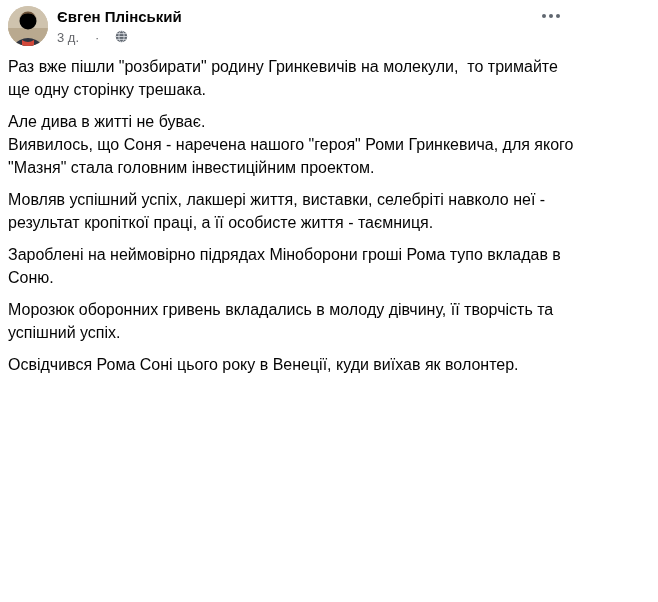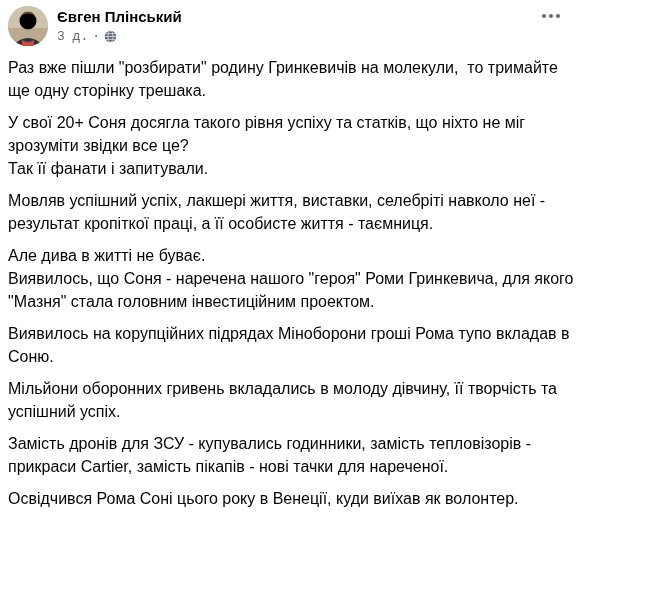--- a/index.html
+++ b/index.html
@@ -34,27 +34,26 @@
   .meta { padding-top: 1px; }
   .author {
     font-size: 15px;
     font-weight: 700;
     color: #050505;
     line-height: 19px;
     cursor: pointer;
   }
   .subline {
     display: flex;
-    align-items: flex-start;
-    gap: 4px;
+    align-items: center;
+    gap: 16px;
     margin-top: 3px;
     font-size: 13px;
     color: #65676B;
     line-height: 16px;
-    font-family: Liberation Mono, monospace;
   }
   .globe { display: inline-block; margin-top: 1px; }
   .more-btn {
     position: absolute;
     top: 8px;
     right: 18px;
     display: flex;
     gap: 3px;
     padding: 6px 4px;
     cursor: pointer;
@@ -109,24 +108,21 @@
     </div>
     <div class="more-btn">
       <i></i>
         <i></i>
         <i></i>
     </div>
   </div>
 
   <div class="body">
       <p class="para">Раз вже пішли "розбирати" родину Гринкевичів на молекули,  то тримайте ще одну сторінку трешака.</p>
-      <p class="para">У свої 20+ Соня досягла такого рівня успіху та статків, що ніхто не міг зрозуміти звідки все це?
-Так її фанати і запитували.</p>
-      <p class="para">Мовляв успішний успіх, лакшері життя, виставки, селебріті навколо неї - результат кропіткої праці, а її особисте життя - таємниця.</p>
       <p class="para">Але дива в житті не буває.
 Виявилось, що Соня - наречена нашого "героя" Роми Гринкевича, для якого "Мазня" стала головним інвестиційним проектом.</p>
-      <p class="para">Виявилось на корупційних підрядах Міноборони гроші Рома тупо вкладав в Соню.</p>
-      <p class="para">Мільйони оборонних гривень вкладались в молоду дівчину, її творчість та успішний успіх.</p>
-      <p class="para">Замість дронів для ЗСУ - купувались годинники, замість тепловізорів - прикраси Cartier, замість пікапів - нові тачки для нареченої.</p>
+      <p class="para">Мовляв успішний успіх, лакшері життя, виставки, селебріті навколо неї - результат кропіткої праці, а її особисте життя - таємниця.</p>
+      <p class="para">Зароблені на неймовірно підрядах Міноборони гроші Рома тупо вкладав в Соню.</p>
+      <p class="para">Морозюк оборонних гривень вкладались в молоду дівчину, її творчість та успішний успіх.</p>
       <p class="para">Освідчився Рома Соні цього року в Венеції, куди виїхав як волонтер.</p>
     </div>
 
 </div>
 
 </body></html>

